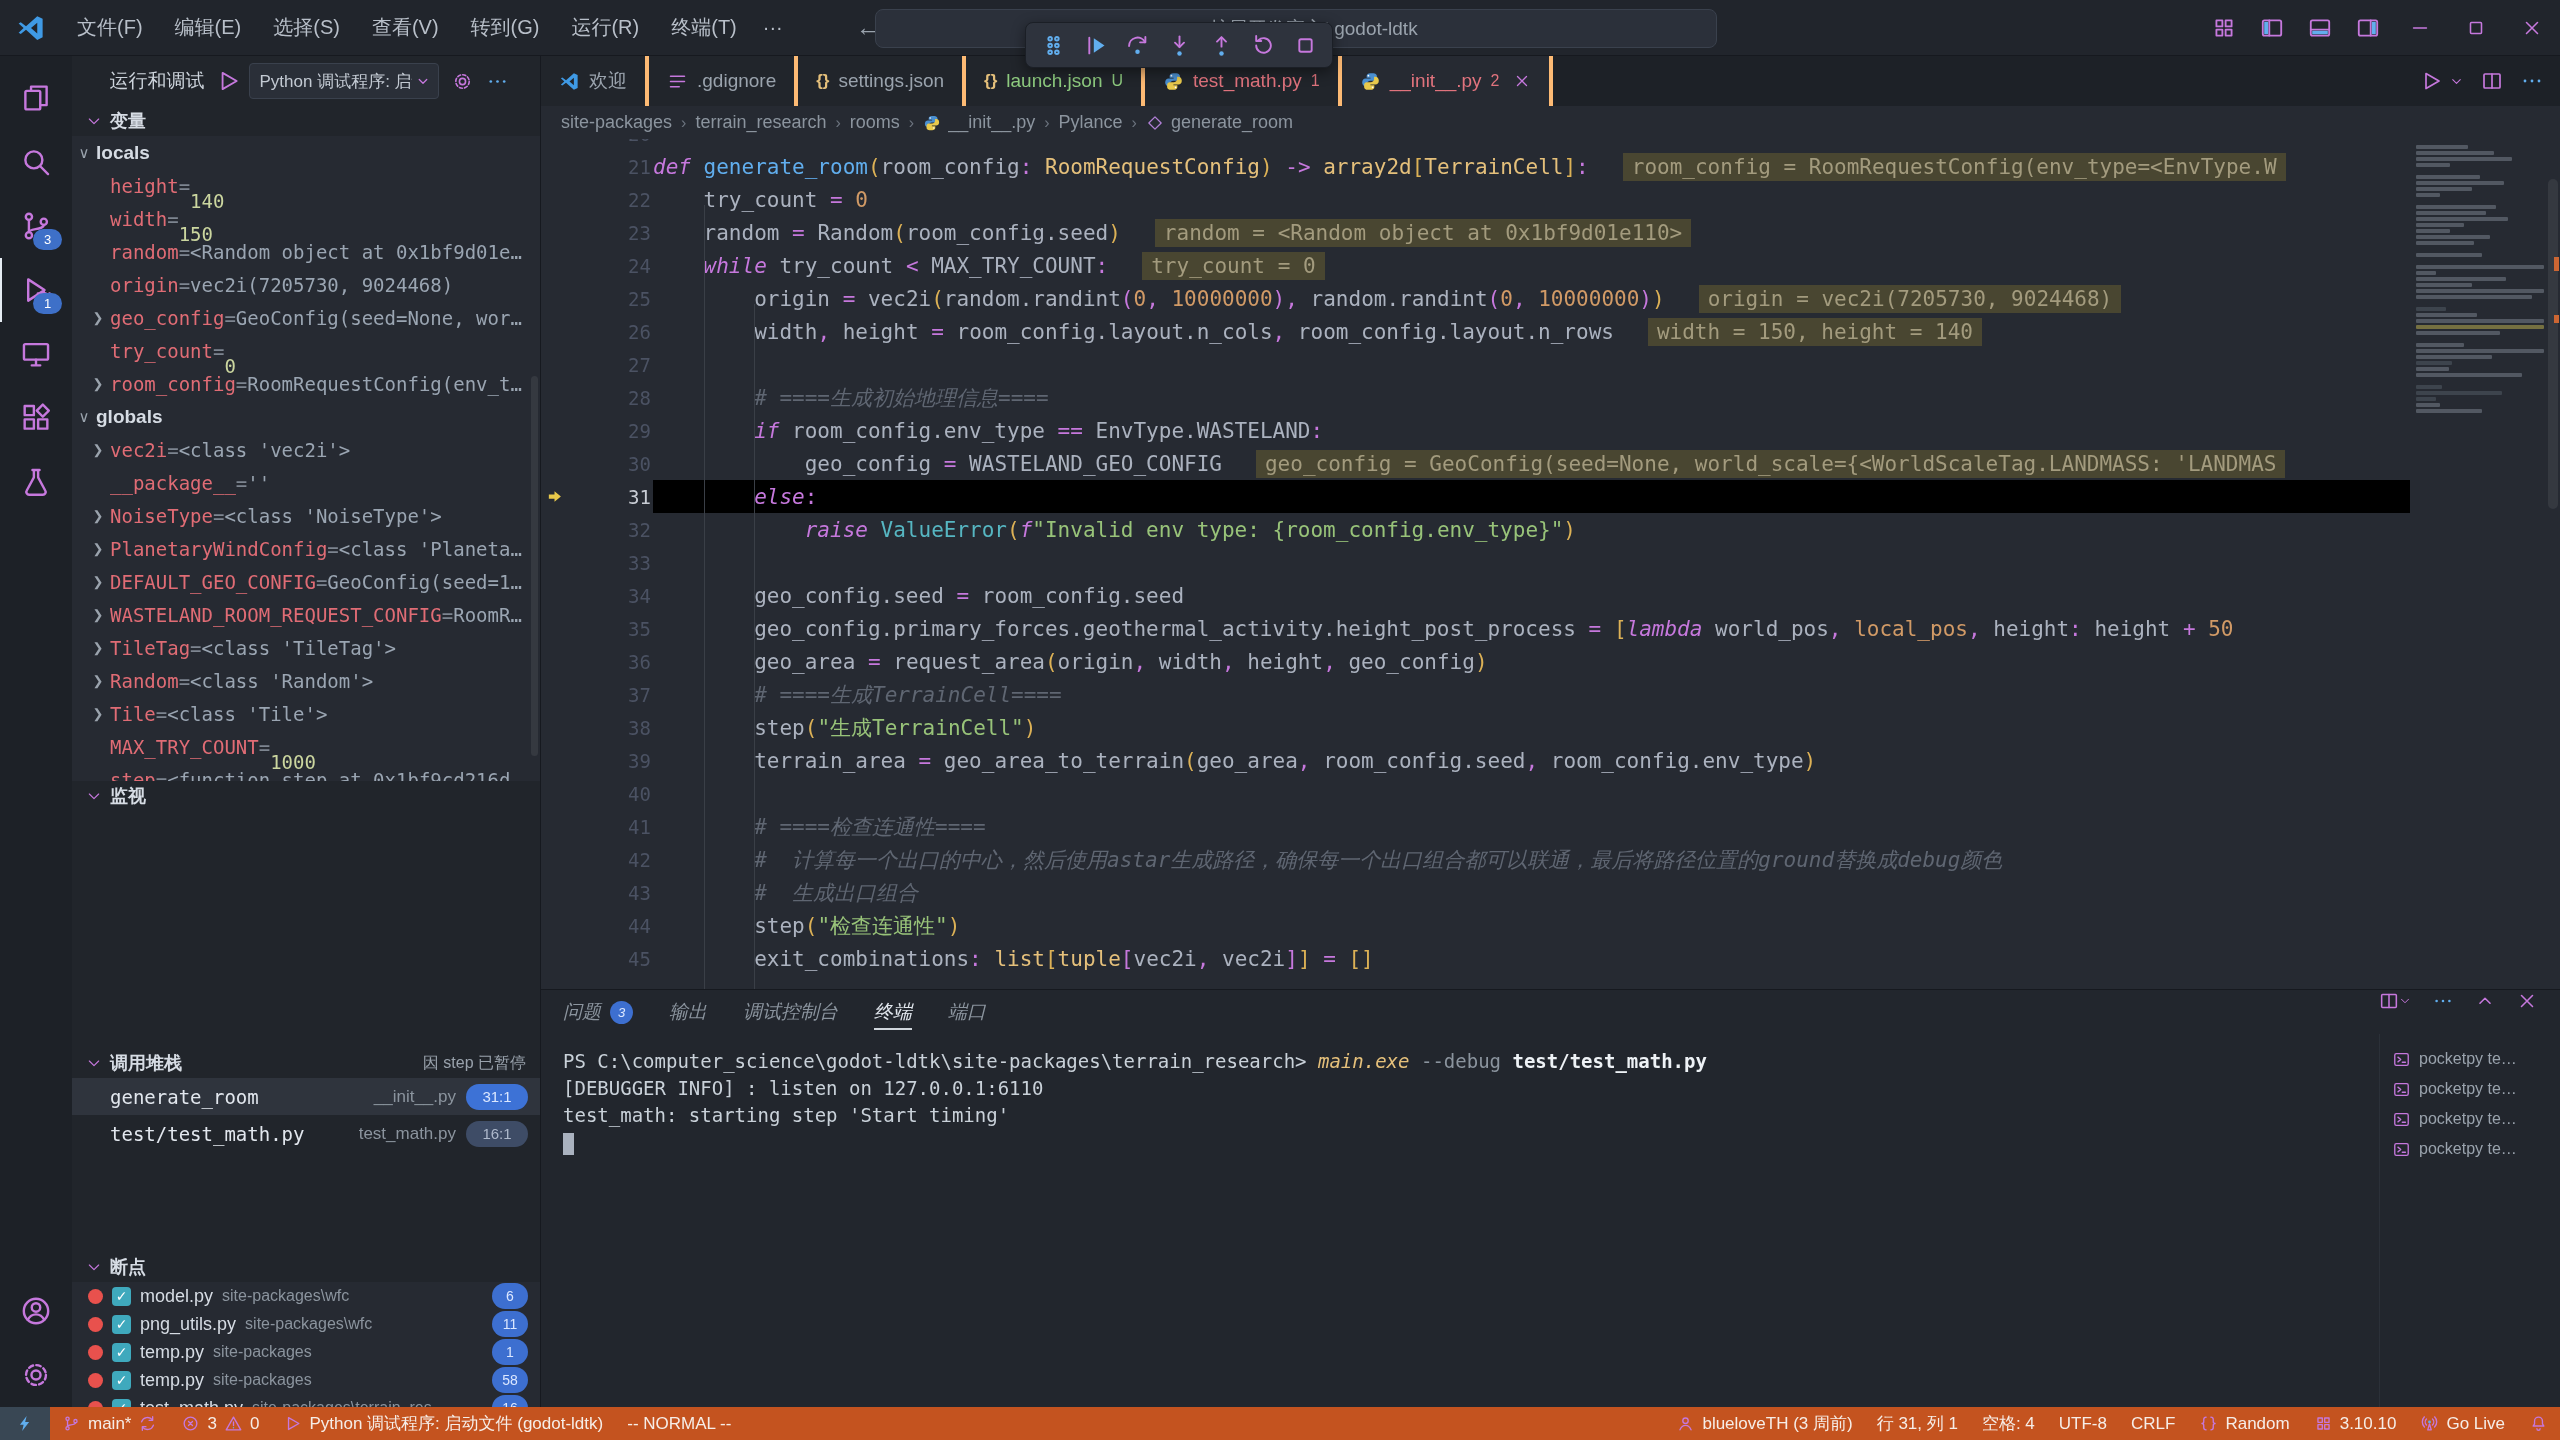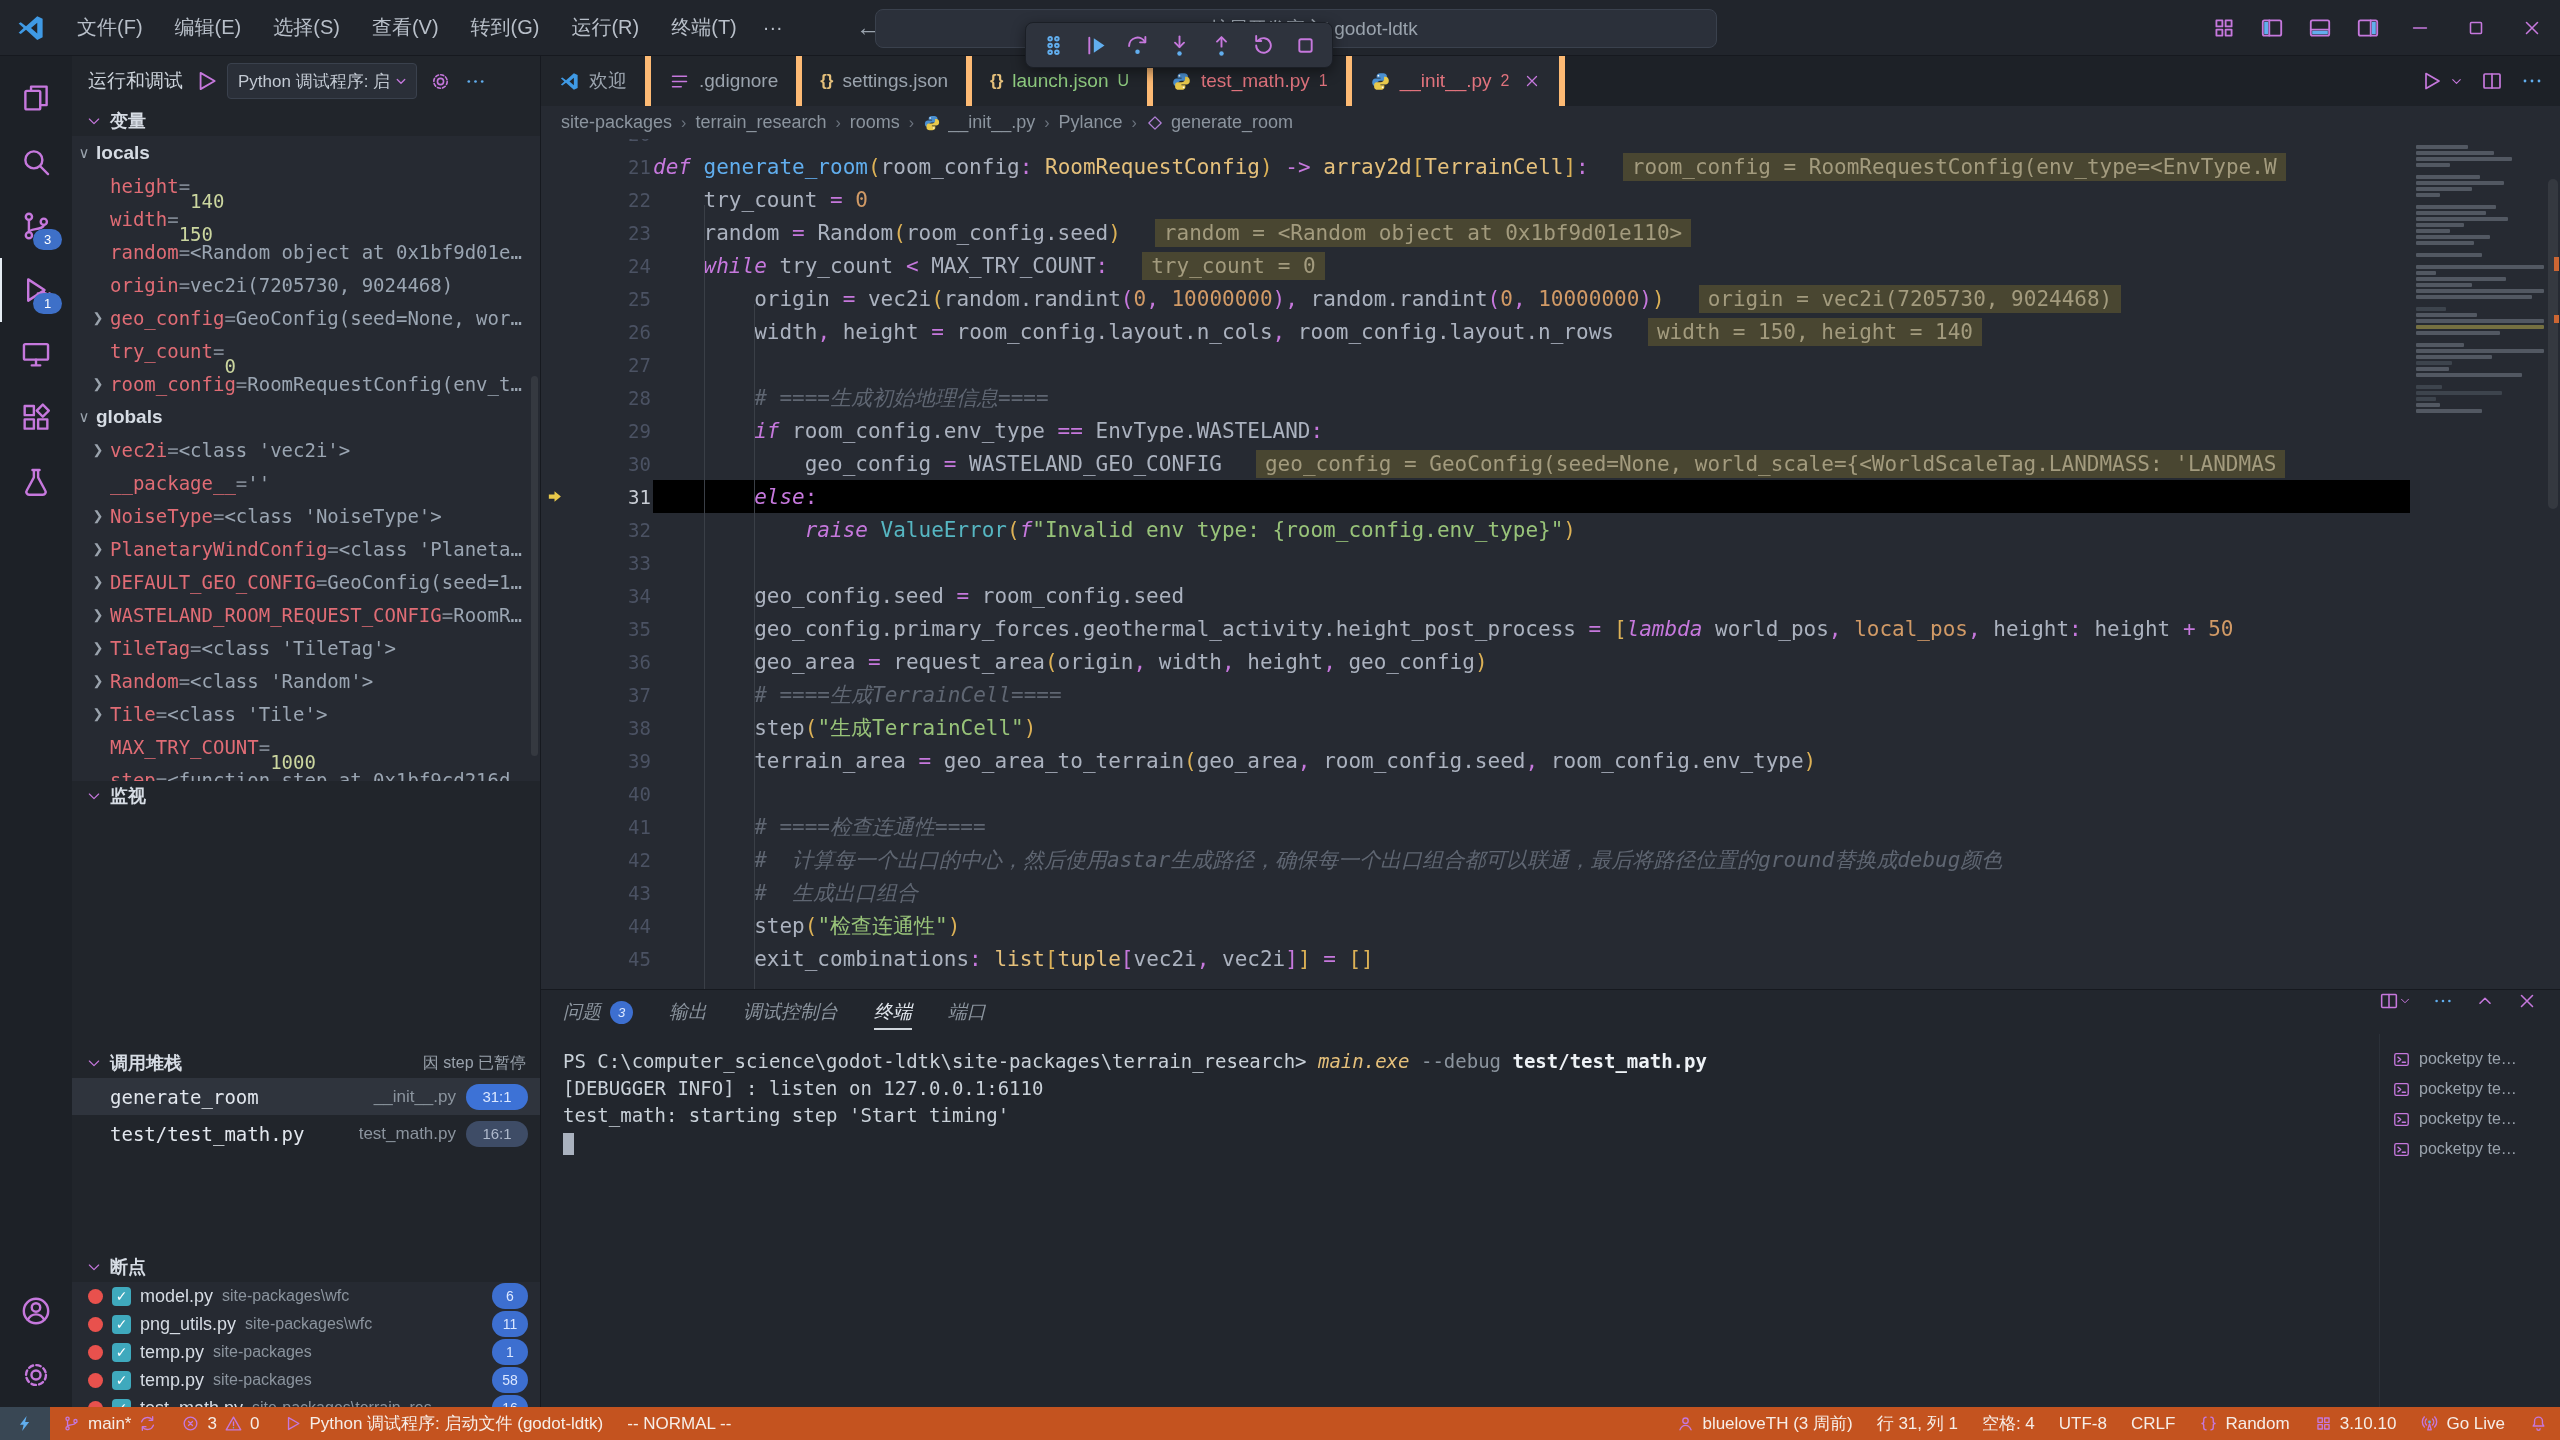--- a/index.html
+++ b/index.html
@@ -31,21 +31,21 @@
   .main{flex:1 1 auto;display:flex;min-height:0;}
   
   .activitybar{width:72px;background:#1d2127;display:flex;flex-direction:column;align-items:center;padding-top:10px;flex:0 0 auto;}
   .act-item{width:72px;height:64px;display:flex;align-items:center;justify-content:center;position:relative;color:#7d8590;}
   .act-item.active{color:#e6edf3;box-shadow:inset 2px 0 0 #e6edf3;}
   .act-item .ico{width:34px;height:34px;}
   .act-badge{position:absolute;right:10px;bottom:8px;min-width:21px;height:21px;border-radius:11px;background:#3e70c8;color:#fff;font-size:13px;display:flex;align-items:center;justify-content:center;padding:0 4px;}
   .act-bottom{margin-top:auto;}
   
   .sidebar{width:468px;background:#21252b;border-right:1px solid #16191f;display:flex;flex-direction:column;flex:0 0 auto;overflow:hidden;position:relative;}
-  .runbar{height:50px;display:flex;align-items:center;padding:0 10px 0 16px;gap:8px;flex:0 0 auto;}
+  .runbar{height:50px;display:flex;align-items:center;padding:0 10px 0 16px;gap:8px;flex:0 0 auto;justify-content:center;}
   .runbar-title{color:#cdd4dc;font-size:19px;margin-right:2px;white-space:nowrap;}
   .runbar .play{width:26px;height:26px;color:#89d185;}
   .run-select{height:34px;background:#2a2f38;border:1px solid #3a414d;border-radius:4px;display:flex;align-items:center;color:#c3cad3;font-size:17px;padding:0 6px 0 10px;max-width:188px;}
   .run-select .txt{overflow:hidden;white-space:nowrap;max-width:152px;}
   .run-select .ico{width:18px;height:18px;margin-left:2px;color:#9aa3ad;}
   .runbar .small-ico{width:23px;height:23px;color:#b4bcc8;margin-left:4px;}
   .sec-h{height:30px;display:flex;align-items:center;gap:8px;padding:0 14px;color:#d6dce4;font-size:18px;font-weight:bold;flex:0 0 auto;}
   .sec-h .ico{width:16px;height:16px;color:#9aa3ad;}
   .sec-h .sec-status{margin-left:auto;font-weight:normal;color:#9aa3ad;font-size:16px;}
   .tree{background:#262a32;overflow:hidden;flex:0 0 auto;font-family:"DejaVu Sans Mono",monospace;}
@@ -68,21 +68,21 @@
   .bp-row{height:28px;display:flex;align-items:center;padding:0 12px 0 16px;gap:9px;font-size:18px;}
   .bp-dot{width:15px;height:15px;border-radius:50%;background:#e8514d;flex:0 0 auto;}
   .bp-check{width:19px;height:19px;border-radius:4px;background:#3fa9bd;color:#fff;display:flex;align-items:center;justify-content:center;font-size:14px;flex:0 0 auto;}
   .bp-file{color:#d6dce4;}
   .bp-path{color:#8b949e;font-size:16px;overflow:hidden;white-space:nowrap;flex:1 1 auto;text-overflow:ellipsis;}
   .bp-badge{min-width:26px;height:26px;border-radius:13px;background:#3d6fd0;color:#dbe7ff;font-size:14px;display:flex;align-items:center;justify-content:center;padding:0 5px;flex:0 0 auto;}
   .side-scroll{position:absolute;right:2px;top:320px;width:7px;height:380px;background:rgba(255,255,255,.07);border-radius:4px;}
   
   .editorcol{flex:1 1 auto;display:flex;flex-direction:column;min-width:0;}
   .tabbar{height:50px;background:#1d2127;display:flex;align-items:stretch;flex:0 0 auto;}
-  .tab{display:flex;align-items:center;gap:9px;padding:0 18px;background:#21252b;border-right:6px solid #fdba74;font-size:19px;color:#9aa3ad;white-space:nowrap;}
+  .tab{display:flex;align-items:center;gap:9px;padding:0 18px;background:#21252b;border-right:4px solid #fdba74;font-size:19px;color:#9aa3ad;white-space:nowrap;}
   .tab.active{background:#262a32;color:#aab2bf;}
   .tab .ico{width:21px;height:21px;}
   .tab .braces{color:#e5c07b;font-weight:bold;font-size:17px;}
   .tab.red .lbl{color:#e0737d;}
   .tab.green .lbl{color:#8ecb7f;}
   .tab .deco{font-size:16px;}
   .tab.red .deco{color:#e0737d;}
   .tab.green .deco{color:#8ecb7f;}
   .tab .closex{width:18px;height:18px;color:#c3cad3;margin-left:4px;}
   .editor-actions{margin-left:auto;display:flex;align-items:center;gap:16px;padding-right:16px;color:#9aa3ad;}

